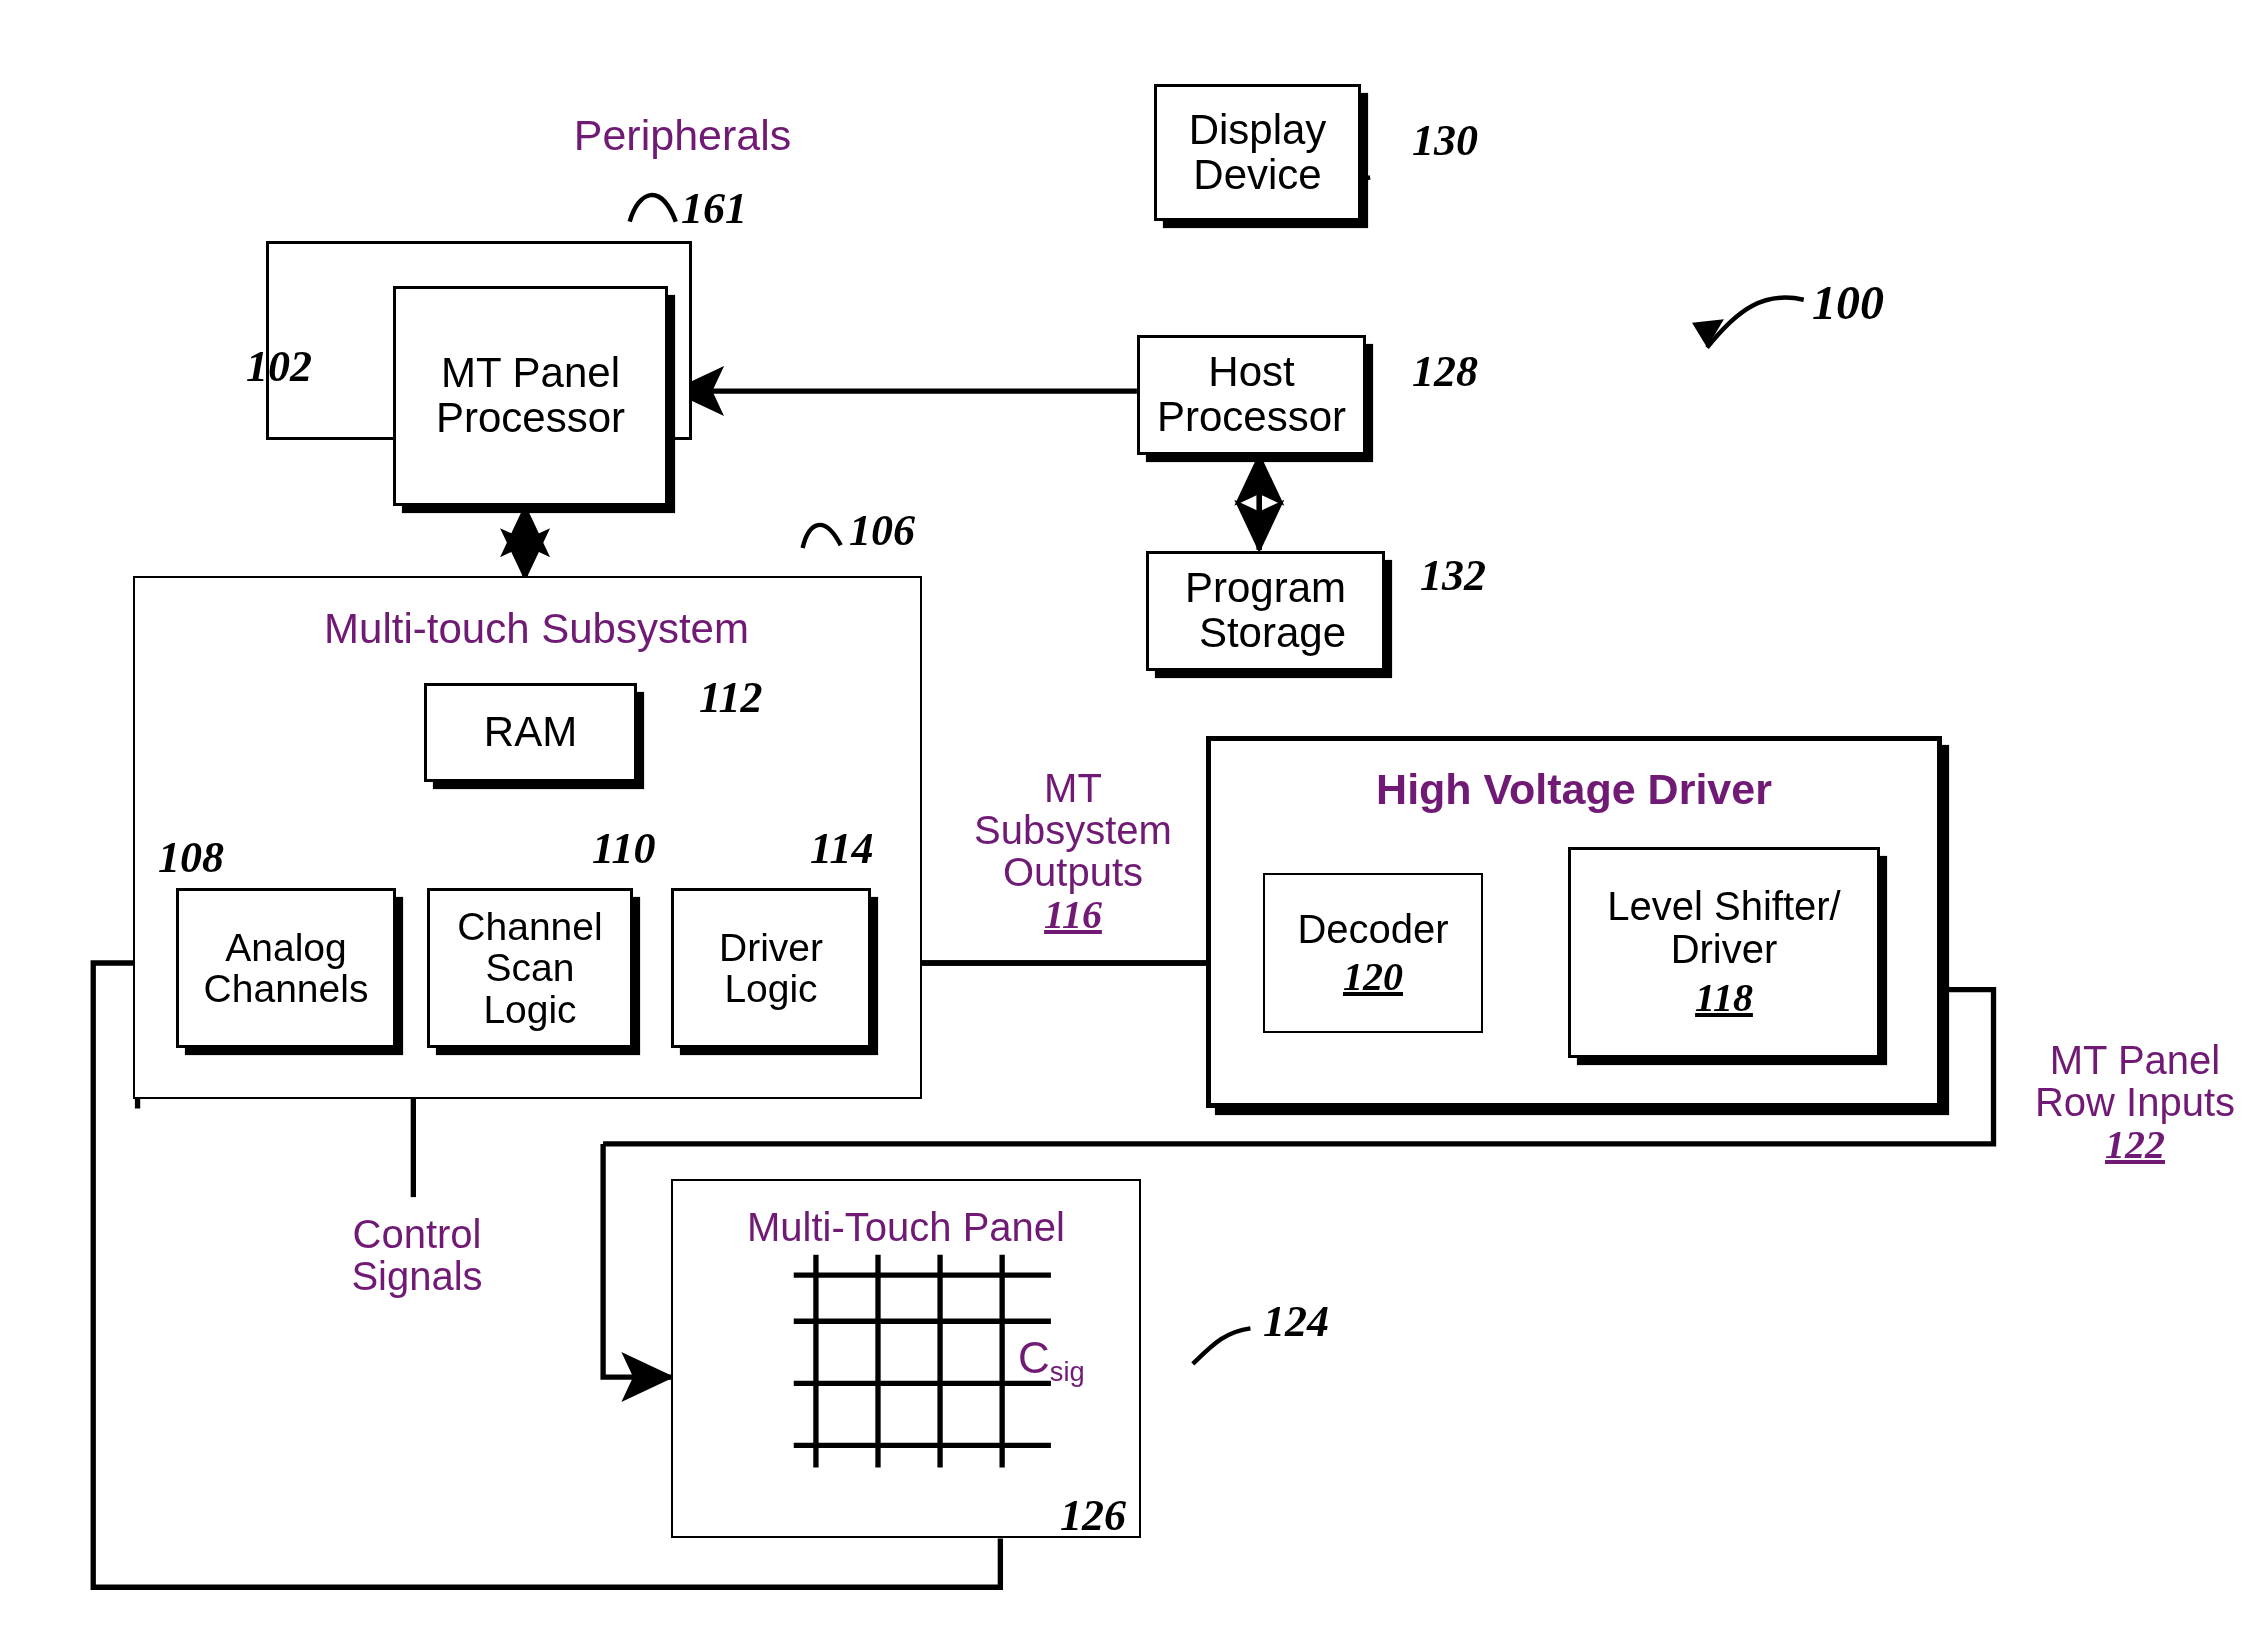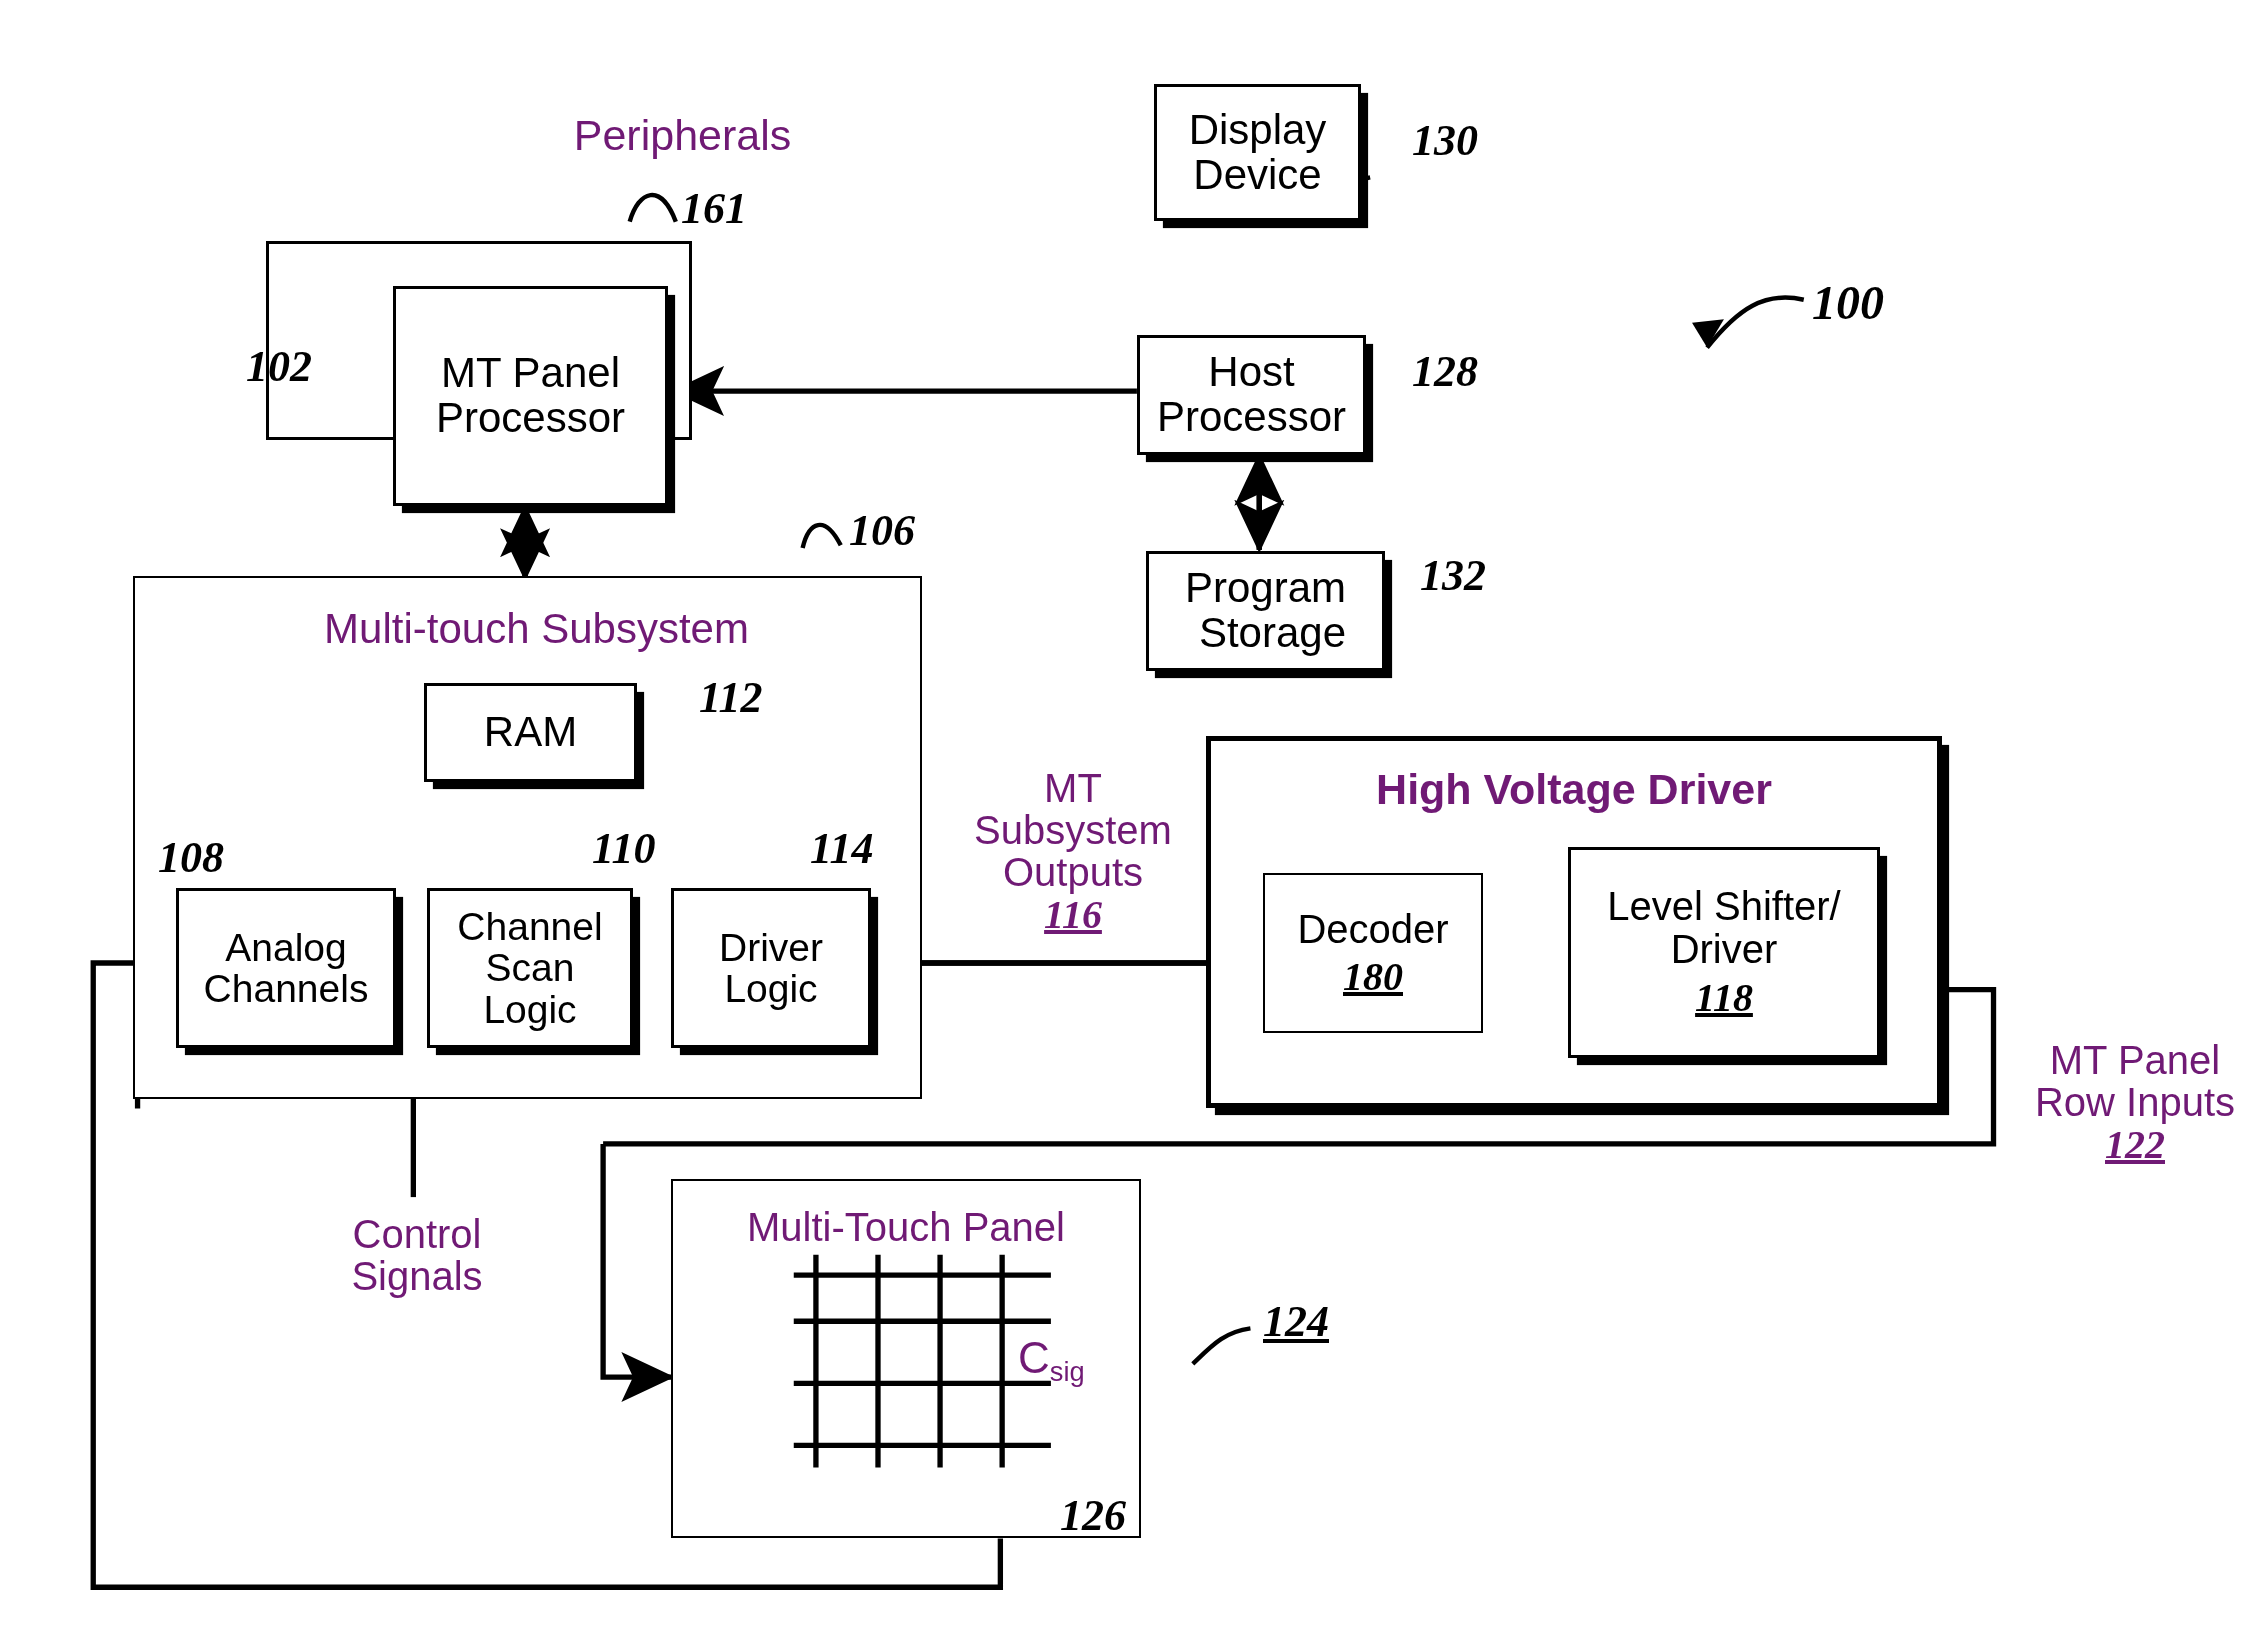--- a/index.html
+++ b/index.html
@@ -147,21 +147,21 @@
   <div class="box" style="left:671px;top:888px;width:200px;height:160px;font-size:39px;z-index:2;">
     <span style="white-space: pre-line;">Driver
 Logic</span>
   </div>
 
   <div class="box" style="left:1206px;top:736px;width:736px;height:372px;display:block;border-width:5.3px;z-index:0;"></div>
   <div class="lbl bold" style="left:1206px;top:767px;width:736px;font-size:43px;z-index:2;">High Voltage Driver</div>
 
   <div class="box thin" style="left:1263px;top:873px;width:220px;height:160px;font-size:40px;flex-direction:column;box-shadow:none;z-index:2;">
     <span>Decoder</span>
-    <span class="ref" style="font-size:40px;margin-top:5.3px;">180</span>
+    <span class="ref" style="font-size:40px;margin-top:5.3px;">120</span>
   </div>
 
   <div class="box" style="left:1568px;top:847px;width:312px;height:211px;font-size:40px;flex-direction:column;z-index:2;">
     <span style="white-space: pre-line;">Level Shifter/
 Driver</span>
     <span class="ref" style="font-size:40px;margin-top:7px;">118</span>
   </div>
 
   <div class="box nosh thin" style="left:671px;top:1179px;width:470px;height:359px;display:block;z-index:1;"></div>
   <div class="lbl" style="left:671px;top:1206px;width:470px;font-size:40px;z-index:2;">Multi-Touch Panel</div>
@@ -204,18 +204,18 @@
   <div class="num" style="left:681px;top:183px;font-size:44px;z-index:4;">161</div>
   <div class="num" style="left:246px;top:341px;font-size:44px;z-index:4;">102</div>
   <div class="num" style="left:1412px;top:115px;font-size:44px;z-index:4;">130</div>
   <div class="num" style="left:1412px;top:346px;font-size:44px;z-index:4;">128</div>
   <div class="num" style="left:1420px;top:550px;font-size:44px;z-index:4;">132</div>
   <div class="num" style="left:849px;top:505px;font-size:44px;z-index:4;">106</div>
   <div class="num" style="left:699px;top:672px;font-size:44px;z-index:4;">112</div>
   <div class="num" style="left:158px;top:832px;font-size:44px;z-index:4;">108</div>
   <div class="num" style="left:592px;top:823px;font-size:44px;z-index:4;">110</div>
   <div class="num" style="left:810px;top:823px;font-size:44px;z-index:4;">114</div>
-  <div class="num" style="left:1263px;top:1296px;font-size:44px;z-index:4;text-decoration:underline;">124</div>
+  <div class="num" style="left:1263px;top:1296px;font-size:44px;z-index:4;">124</div>
   <div class="num" style="left:1060px;top:1490px;font-size:44px;z-index:4;">126</div>
   <div class="num" style="left:1812px;top:275px;font-size:48px;z-index:4;">100</div>
 
 </div>
 
 
 </body></html>

